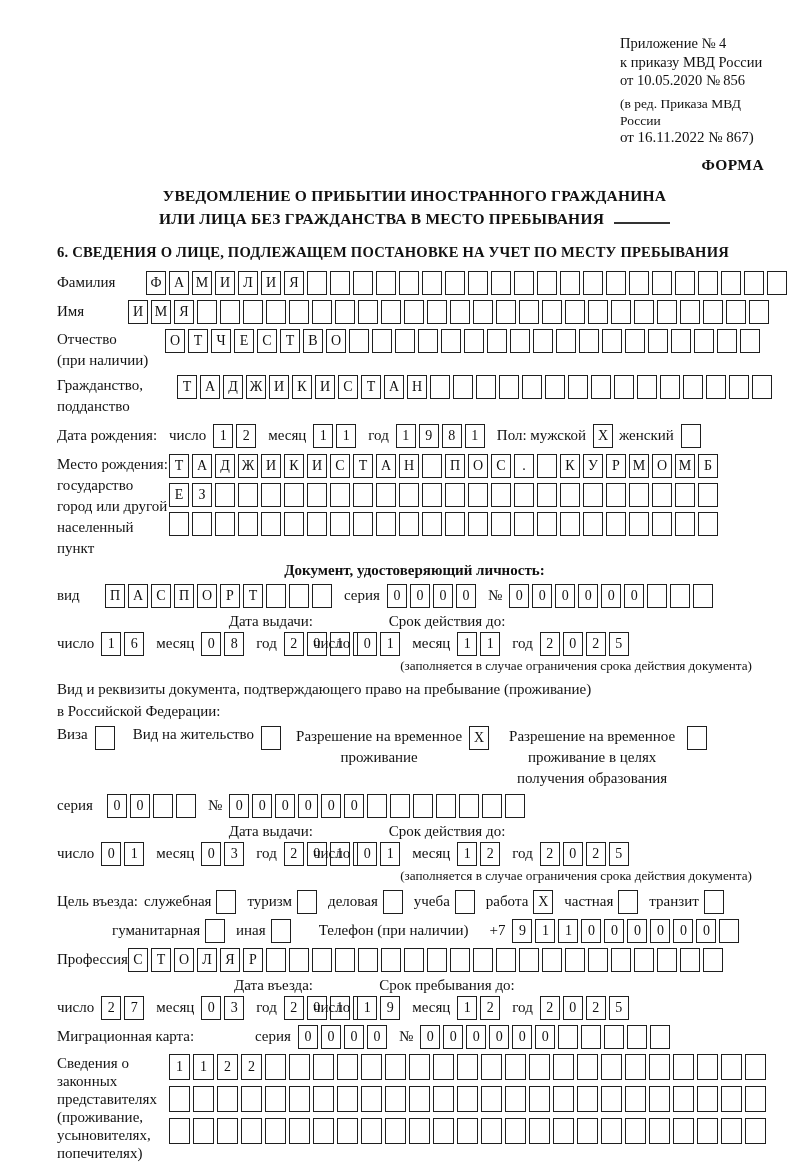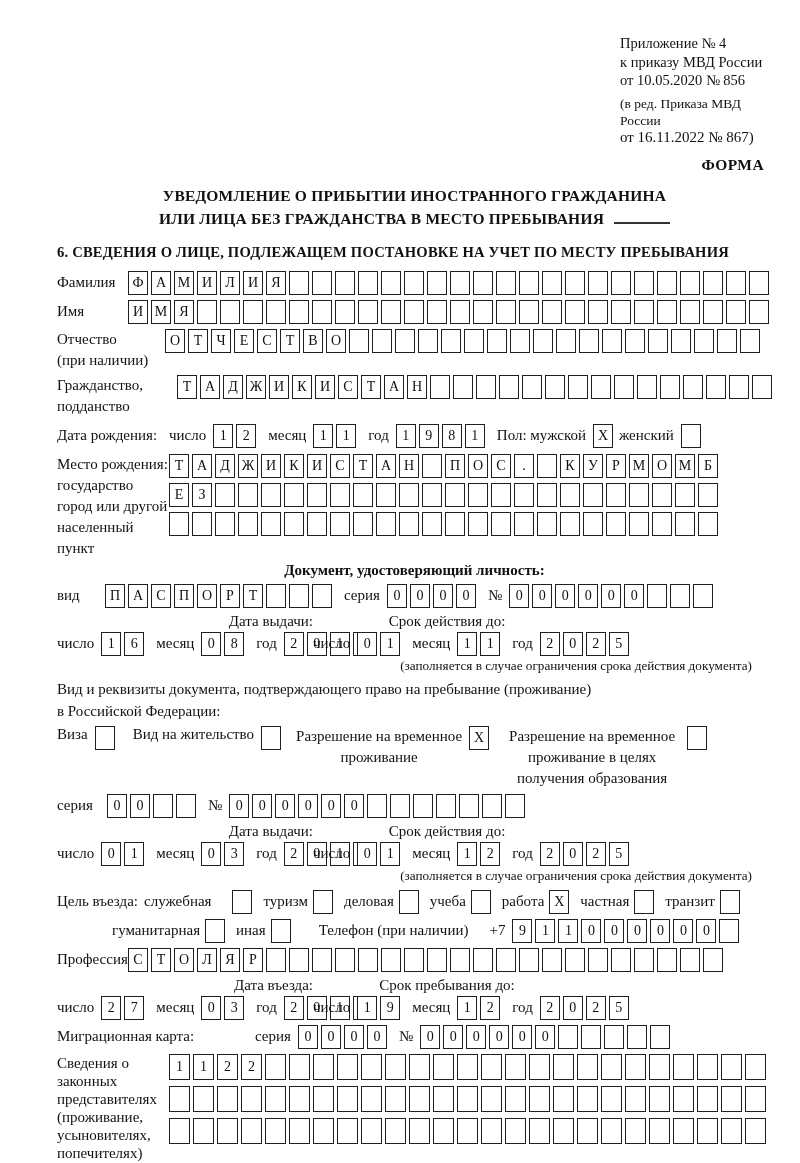--- a/index.html
+++ b/index.html
@@ -68,21 +68,21 @@
 
   <div class="title">
     <div>УВЕДОМЛЕНИЕ О ПРИБЫТИИ ИНОСТРАННОГО ГРАЖДАНИНА</div>
     <div>
       <span>ИЛИ ЛИЦА БЕЗ ГРАЖДАНСТВА В МЕСТО ПРЕБЫВАНИЯ</span><span class="blankline"></span>
     </div>
   </div>
 
   <div class="sec">6. СВЕДЕНИЯ О ЛИЦЕ, ПОДЛЕЖАЩЕМ ПОСТАНОВКЕ НА УЧЕТ ПО МЕСТУ ПРЕБЫВАНИЯ</div>
 
-  <div class="row" style="margin-top:10px;">
+  <div class="row" style="margin-top:10px;gap:18px;">
     <span class="lab w71">Фамилия</span>
     <span class="bg">
         <span class="cell">Ф</span>
         <span class="cell">А</span>
         <span class="cell">М</span>
         <span class="cell">И</span>
         <span class="cell">Л</span>
         <span class="cell">И</span>
         <span class="cell">Я</span>
         <span class="cell"></span>
@@ -491,21 +491,21 @@
           <span class="cell">0</span>
           <span class="cell">2</span>
           <span class="cell">5</span>
         </span>
     </div>
   </div>
   <div class="note">(заполняется в случае ограничения срока действия документа)</div>
 
   <div class="row" style="margin-top:6px;">
     <span class="lab">Цель въезда:</span>
-    <span class="opt" style="margin-left:6px;gap:16px;">
+    <span class="opt" style="margin-left:6px;">
       <span>служебная</span>
       <span class="cell cb"></span>
     </span>
     <span class="opt">
       <span>туризм</span>
       <span class="cell cb"></span>
     </span>
     <span class="opt">
       <span>деловая</span>
       <span class="cell cb"></span>

